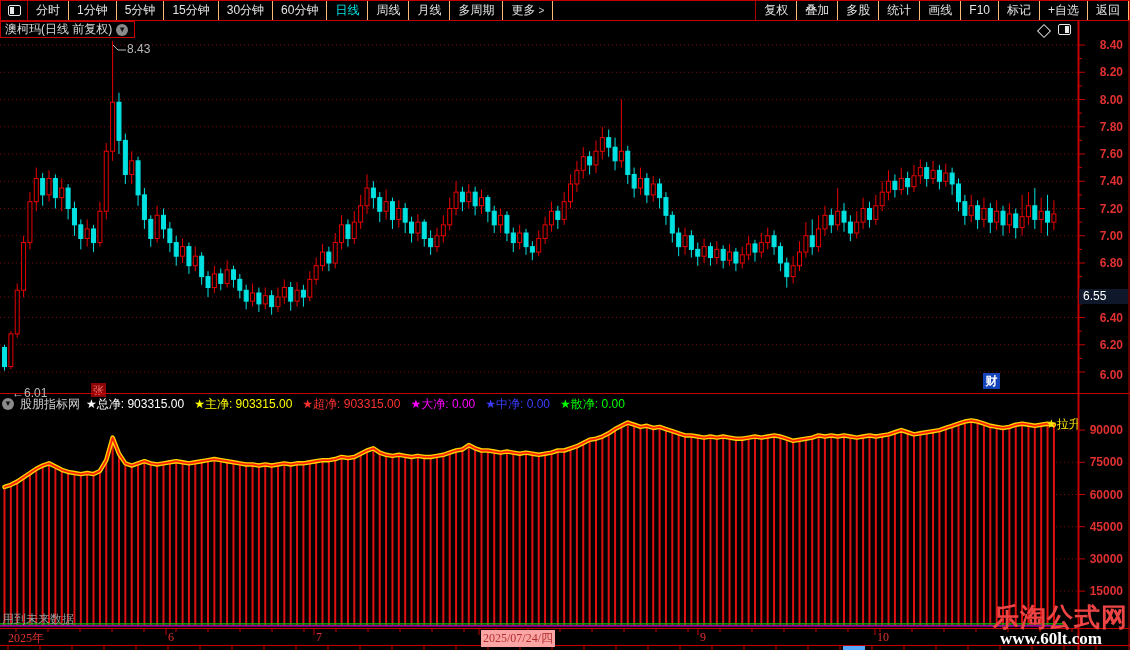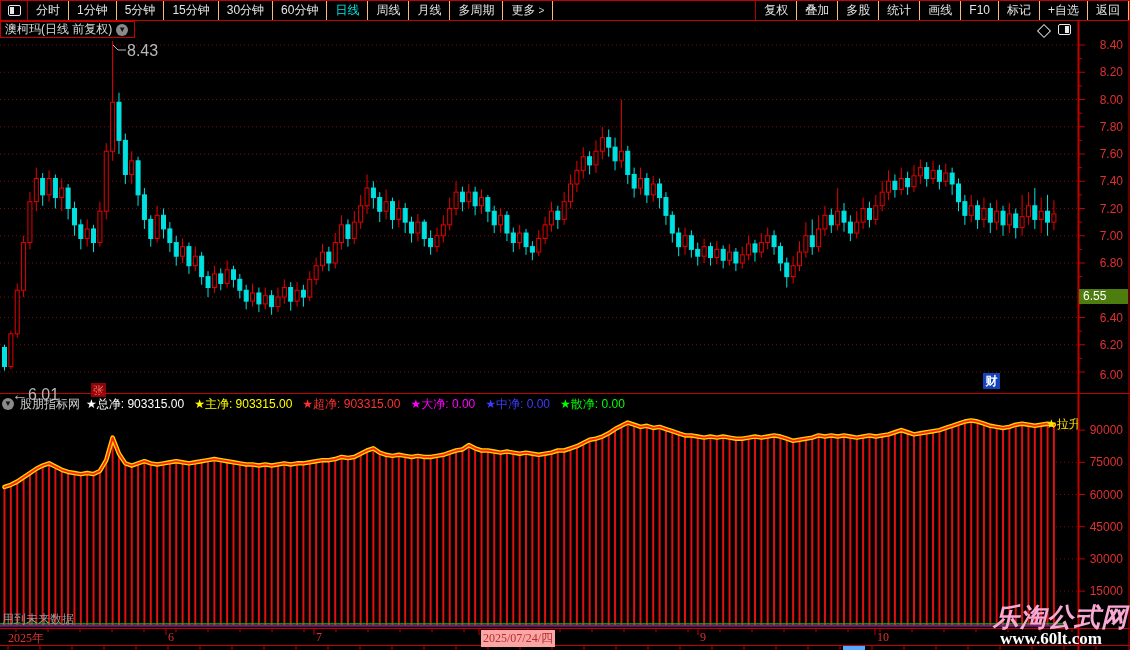--- a/index.html
+++ b/index.html
@@ -20,44 +20,44 @@
   
   .title-box{position:absolute;left:0;top:21px;height:17px;box-sizing:border-box;border:1px solid #c40000;
              display:flex;align-items:center;gap:4px;padding:0 6px 0 4px;color:#dcdcdc;font-size:12px;z-index:25;background:#000;}
   .chev{display:inline-block;width:12px;height:12px;border-radius:50%;background:#8a8a8a;color:#101010;
         font-size:8px;line-height:12px;text-align:center;}
   .diamond{position:absolute;left:1039px;top:26px;width:8px;height:8px;border:1px solid #d8d8d8;transform:rotate(45deg);z-index:25;}
   .panel-ico{position:absolute;left:1058px;top:24px;z-index:25;}
   
   #chart-svg{position:absolute;left:0;top:0;z-index:5;}
   .main-clip{position:absolute;left:0;top:0;width:1078px;height:650px;overflow:hidden;z-index:10;pointer-events:none;}
-  .anno{position:absolute;color:#b8b8b8;font-size:16px;text-align:right;}
+  .anno{position:absolute;color:#b8b8b8;font-size:12px;text-align:right;}
   .badge-zhang{position:absolute;left:91px;top:383px;width:15px;height:14px;background:#8a0505;color:#ff7070;
                font-size:11px;line-height:14px;text-align:center;}
   .badge-cai{position:absolute;left:983px;top:373px;width:17px;height:16px;background:#1342bb;color:#fff;
              font-size:12px;line-height:16px;text-align:center;font-weight:bold;}
   .lash{position:absolute;left:1046px;top:416px;color:#ffe400;font-size:12px;white-space:nowrap;}
   
   #price-axis,#ind-axis{position:absolute;left:1079px;top:0;width:49px;height:650px;z-index:15;}
-  .ax-lab{position:absolute;left:0;width:44px;text-align:right;color:#e03030;font-size:12px;font-weight:normal;}
+  .ax-lab{position:absolute;left:0;width:44px;text-align:right;color:#e03030;font-size:12px;font-weight:bold;}
   .px-tag{position:absolute;left:1079px;width:49px;height:15px;background:#0000c8;color:#fff;
           font-size:12px;line-height:15px;padding-left:4px;box-sizing:border-box;z-index:16;}
   
   .ind-head{position:absolute;left:2px;top:396px;height:16px;display:flex;align-items:center;gap:6px;
             font-size:12px;z-index:20;white-space:nowrap;}
   .ind-name{color:#cfcfcf;}
   .ind-field{}
   
   #date-axis{position:absolute;left:0;top:629px;width:1130px;height:16px;z-index:12;}
   .date-lab{position:absolute;top:1px;font-size:12px;color:#e03030;white-space:nowrap;font-family:Liberation Serif, serif;}
   .date-lab.hl{background:#fca5a5;color:#b03030;padding:0 2px;}
   .warn{position:absolute;left:2px;top:611px;color:#9a9a9a;font-size:12px;z-index:14;}
   .scroll-chip{position:absolute;left:843px;top:646px;width:22px;height:4px;background:#55aaff;z-index:13;}
   
-  .wm1{position:absolute;left:993px;top:600px;color:#f9a8d4;font-size:26px;font-weight:bold;z-index:40;letter-spacing:1px;font-style:italic;}
+  .wm1{position:absolute;left:993px;top:600px;color:#ef4444;font-size:26px;font-weight:bold;z-index:40;letter-spacing:1px;}
   .wm2{position:absolute;left:1000px;top:629px;color:#fff;font-size:17px;font-weight:bold;z-index:40;
        font-family:"Liberation Serif","DejaVu Serif",serif;}
 </style>
 </head>
 <body>
 
 <div id="screen">
 
   <div class="tb">
     <div class="icon-cell">
@@ -767,21 +767,21 @@
       <div class="ax-lab" style="top: 310.5px;">6.40</div>
       <div class="ax-lab" style="top: 337.75px;">6.20</div>
       <div class="ax-lab" style="top: 368px;">6.00</div>
       <div class="ax-lab" style="top: 423.1px;">90000</div>
       <div class="ax-lab" style="top: 455.3px;">75000</div>
       <div class="ax-lab" style="top: 487.5px;">60000</div>
       <div class="ax-lab" style="top: 519.7px;">45000</div>
       <div class="ax-lab" style="top: 551.9px;">30000</div>
       <div class="ax-lab" style="top: 584.1px;">15000</div>
     </div>
-  <div class="px-tag" id="price-tag" style="top: 289.062px; background: #4d7c0f;">6.55</div>
+  <div class="px-tag" id="price-tag" style="top: 289.062px; background: #0f172a;">6.55</div>
   <div id="date-axis">
       <div class="date-lab" style="left: 8px;">2025年</div>
       <div class="date-lab" style="left: 168px;">6</div>
       <div class="date-lab" style="left: 316px;">7</div>
       <div class="date-lab hl" style="left: 481px;">2025/07/24/四</div>
       <div class="date-lab" style="left: 700px;">9</div>
       <div class="date-lab" style="left: 877px;">10</div>
     </div>
 
   <div class="warn">用到未来数据</div>

